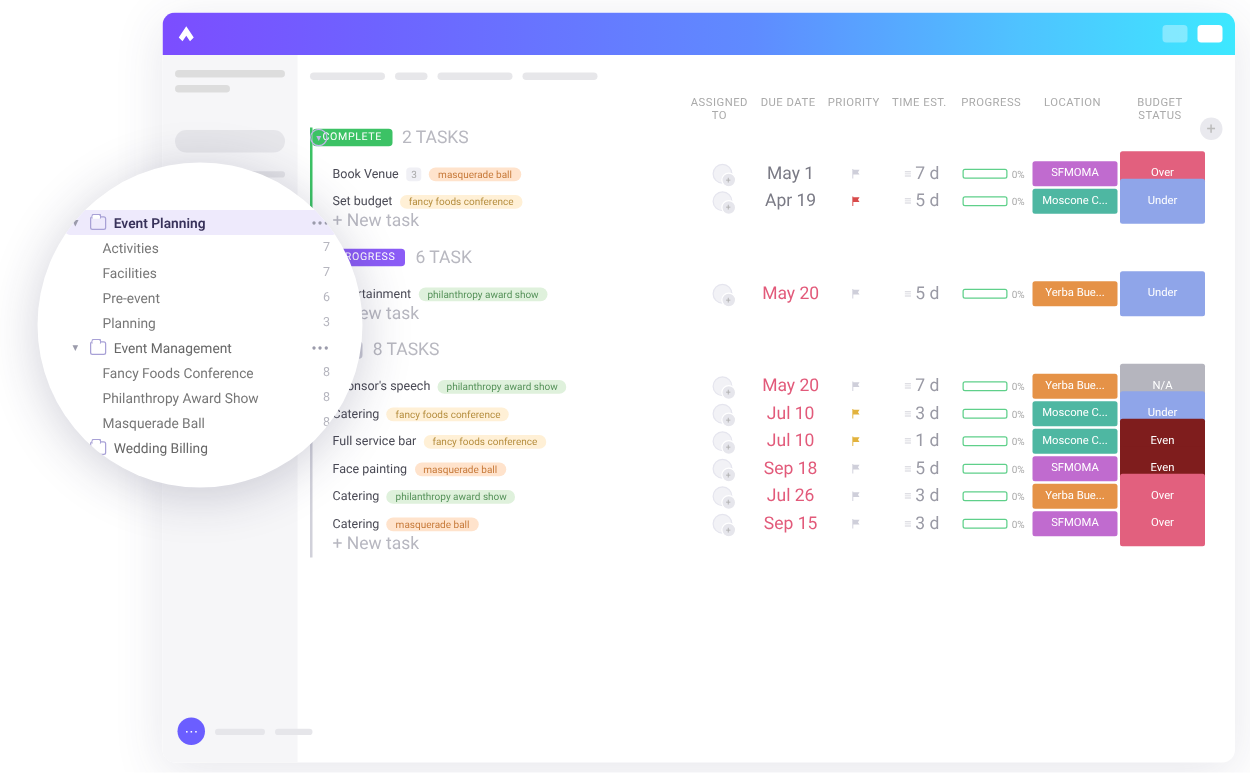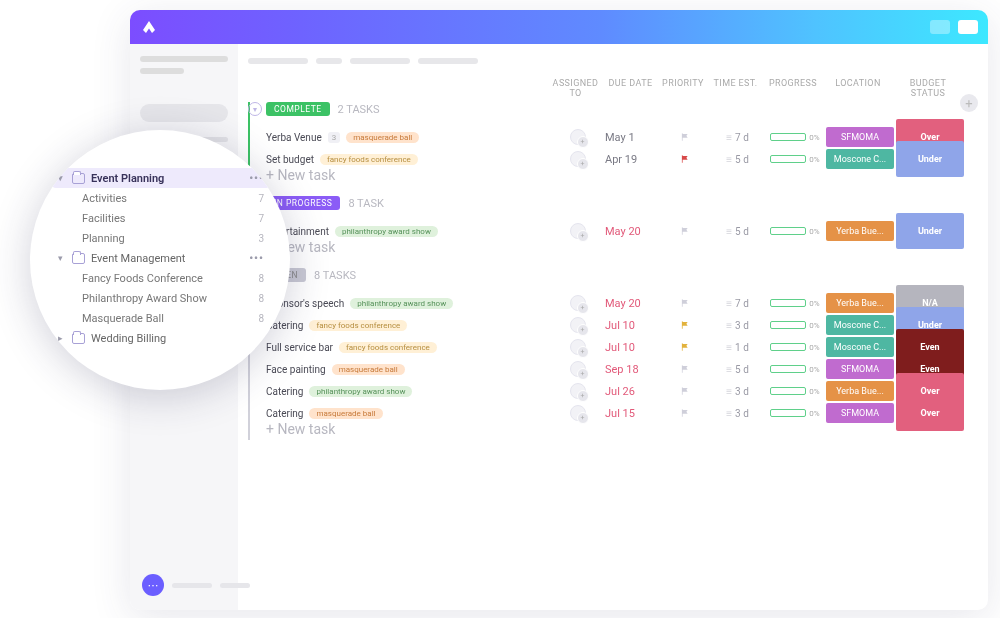--- a/index.html
+++ b/index.html
@@ -109,23 +109,22 @@
   }
   .collapse-arrow {
     width:14px;height:14px;border:1.5px solid #bfb6e6;border-radius:50%;
     display:flex;align-items:center;justify-content:center;
     font-size:8px; color:#bfb6e6;
     position: absolute; left: -2px;
   }
   .status-chip {
     font-size:8.5px; letter-spacing:.5px;
     padding: 2px 8px; border-radius:3px; color:#fff;
-    margin-left: 16px;
-  }
-  .task-count { font-size:11px; color:#b8b8c0 }
+  }
+  .task-count { font-size:14px; color:#b8b8c0 }
 
   .group.complete .status-chip { background:#3cc265 }
   .group.complete { border-left-color:#3cc265 }
   .group.inprogress .status-chip { background:#8b5cf6 }
   .group.inprogress { border-left-color:#6b5cff }
   .group.open .status-chip { background:#c9c9d4; color:#888 }
   .group.open { border-left-color:#d1d1da }
 
   .row {
     display:grid;
@@ -155,41 +154,41 @@
     width:16px;height:16px;border-radius:50%;
     background:#f2f2f6; border:1px solid #e5e5ee;
     position:relative;
   }
   .avatar::after {
     content:"+"; position:absolute; right:-4px; bottom:-4px;
     width:10px;height:10px;border-radius:50%;background:#e6e6ec;color:#aaa;
     font-size:7px; display:flex;align-items:center;justify-content:center;
     border:1px solid #fff;
   }
-  .due { text-align:left; font-size:11px; color:#7a7a85 }
+  .due { text-align:center; font-size:14px; color:#7a7a85 }
   .due.red { color:#e25a7a }
   .flag { width:10px;height:10px;margin:0 auto }
   .flag svg { width:100%;height:100% }
-  .time-est { font-size:10px; color:#9a9aa5; display:flex; align-items:center; justify-content:center; gap:3px }
+  .time-est { font-size:14px; color:#9a9aa5; display:flex; align-items:center; justify-content:center; gap:3px }
   .time-est::before { content:"≡"; color:#d5d5dc; font-size:10px }
   .progress-cell { display:flex; align-items:center; gap:3px; justify-content:center }
   .progress-bar {
     width:36px; height:8px; border:1.5px solid #5fd08a; border-radius:2px;
   }
   .progress-pct { font-size:8px; color:#aaa }
   .loc-chip {
     height:20px; display:flex; align-items:center; justify-content:center;
     color:#fff; font-size:9px; border-radius:2px; margin:1px 1px;
   }
   .loc.SFMOMA { background:#c06bcf }
   .loc.Moscone { background:#4eb7a2 }
   .loc.Yerba { background:#e59247 }
   .budget-chip {
     height:36px; display:flex; align-items:center; justify-content:center;
-    color:#fff; font-size:9px; border-radius:2px; margin:1px 1px;font-weight:bold;
+    color:#fff; font-size:9px; border-radius:2px; margin:1px 1px;
   }
   .budget.Over { background:#e2607e }
   .budget.Under { background:#8fa5e9 }
   .budget.Even { background:#7f1d1d }
   .budget.NA { background:#b5b5be }
 
   .new-task {
     font-size:14px; color:#b7b7c0;
     padding: 5px 0 3px 16px;
   }
@@ -282,21 +281,21 @@
 
       <div id="groups-mount">
           <div class="group complete">
             <div class="group-head">
     <div class="collapse-arrow">▾</div>
     <span class="status-chip">COMPLETE</span>
     <span class="task-count">2 TASKS</span>
             </div>
             <div class="row">
       <div class="task-title-cell">
-        <span>Yerba Venue</span>
+        <span>Book Venue</span>
         <span class="count-badge">3</span>
                 <span class="tag masquerade">masquerade ball</span>
       </div>
       <div class="avatar-cell">
                 <div class="avatar"></div>
               </div>
       <div class="due ">May 1</div>
       <div class="flag"><svg viewBox="0 0 16 16">
                   <path fill="#cfcfda" d="M3 2v12h1.2V9h8l-2-3 2-3H4.2V2z"></path>
                 </svg></div>
@@ -327,21 +326,21 @@
       </div>
       <div class="loc-chip loc Moscone">Moscone C...</div>
       <div class="budget-chip budget Under">Under</div>
             </div>
             <div class="new-task">+ New task</div>
           </div>
           <div class="group inprogress">
             <div class="group-head">
     <div class="collapse-arrow">▾</div>
     <span class="status-chip">IN PROGRESS</span>
-    <span class="task-count">8 TASK</span>
+    <span class="task-count">6 TASK</span>
             </div>
             <div class="row">
       <div class="task-title-cell">
         <span>Entertainment</span>
         <span class="tag phil">philanthropy award show</span>
       </div>
       <div class="avatar-cell">
                 <div class="avatar"></div>
               </div>
       <div class="due red">May 20</div>
@@ -465,21 +464,21 @@
       <div class="budget-chip budget Over">Over</div>
             </div>
             <div class="row">
       <div class="task-title-cell">
         <span>Catering</span>
         <span class="tag masquerade">masquerade ball</span>
       </div>
       <div class="avatar-cell">
                 <div class="avatar"></div>
               </div>
-      <div class="due red">Jul 15</div>
+      <div class="due red">Sep 15</div>
       <div class="flag"><svg viewBox="0 0 16 16">
                   <path fill="#cfcfda" d="M3 2v12h1.2V9h8l-2-3 2-3H4.2V2z"></path>
                 </svg></div>
       <div class="time-est">3 d</div>
       <div class="progress-cell">
         <div class="progress-bar"></div>
                 <span class="progress-pct">0%</span>
       </div>
       <div class="loc-chip loc SFMOMA">SFMOMA</div>
       <div class="budget-chip budget Over">Over</div>
@@ -514,20 +513,26 @@
         <span class="count">7</span>
       </div>
       <div class="lens-row child">
         <div class="left">
           <span>Facilities</span>
         </div>
         <span class="count">7</span>
       </div>
       <div class="lens-row child">
         <div class="left">
+          <span>Pre-event</span>
+        </div>
+        <span class="count">6</span>
+      </div>
+      <div class="lens-row child">
+        <div class="left">
           <span>Planning</span>
         </div>
         <span class="count">3</span>
       </div>
       <div class="lens-row">
         <div class="left">
           <span class="chev">▾</span>
           <span class="folder-ico"></span>
           <span>Event Management</span>
         </div>

